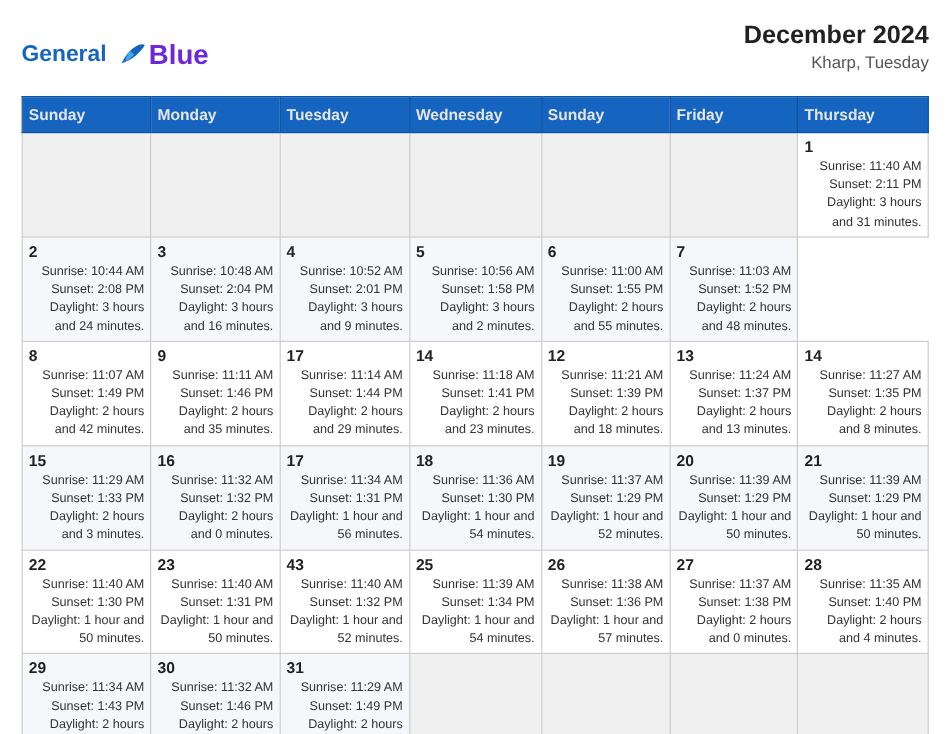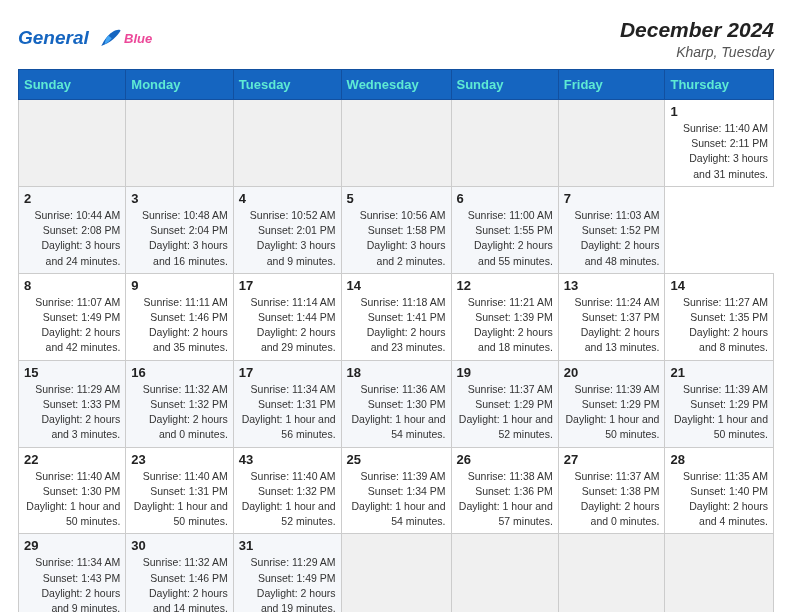--- a/index.html
+++ b/index.html
@@ -12,23 +12,22 @@
     }
     .page {
       width: 792px;
       min-height: 612px;
       background: #fff;
       padding: 18px 18px 10px 18px;
     }
     .header {
       display: flex;
       justify-content: space-between;
-      align-items: center;
-      margin-bottom: 9px;
-      font-style: italic;
+      align-items: flex-end;
+      margin-bottom: 20px;
     }
     .logo {
       display: flex;
       align-items: center;
     }
     .logo-bird {
       width: 28px;
       height: 28px;
       margin-left: 2px;
     }
@@ -45,21 +44,21 @@
       color: #555;
       margin-top: 2px;
     }
     .calendar {
       width: 100%;
       border-collapse: collapse;
       font-size: 11px;
     }
     .calendar thead tr th {
       background: #1565c0;
-      color: #5eead4;
+      color: #e5e5e5;
       font-size: 13px;
       font-weight: bold;
       padding: 7px 5px;
       text-align: left;
       border: 1px solid #1250a0;
     }
     .calendar tbody tr td {
       vertical-align: top;
       border: 1px solid #ccc;
       padding: 4px 5px;
@@ -95,21 +94,21 @@
     <div class="logo">
       <div>
         <div style="display:flex;align-items:center;">
           <div style="font-size:19px;font-weight:bold;color:#222;line-height:1.1;">
             <span style="color:#1565c0;">General</span>
             <svg class="logo-bird" viewBox="0 0 32 32" style="display:inline-block;vertical-align:middle;margin-left:2px;">
               <path d="M28 6 C24 4, 18 8, 14 12 C10 16, 8 20, 6 24 C10 22, 16 20, 20 16 C24 12, 28 8, 28 6 Z" fill="#1565c0"></path>
               <path d="M14 12 C12 14, 10 18, 10 22 C13 20, 16 18, 18 15 Z" fill="#42a5f5"></path>
             </svg>
           </div>
-          <div style="font-size:13px;font-weight:bold;color:#ec4899;line-height:1.1;margin-left:0px;">Blue</div>
+          <div style="font-size:23px;font-weight:bold;color:#6d28d9;line-height:1.1;margin-left:0px;">Blue</div>
         </div>
       </div>
     </div>
     <div class="title-area">
       <div class="month-title">December 2024</div>
       <div class="location">Kharp, Tuesday</div>
     </div>
   </div>
 
   <table class="calendar">

